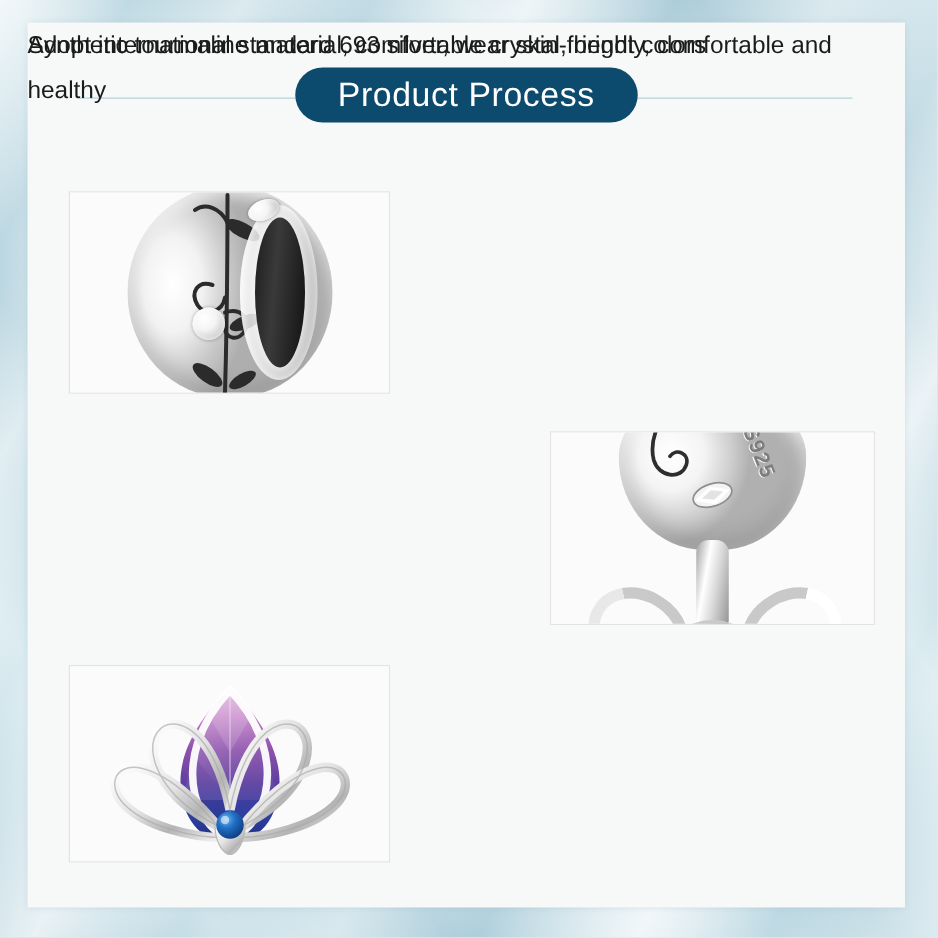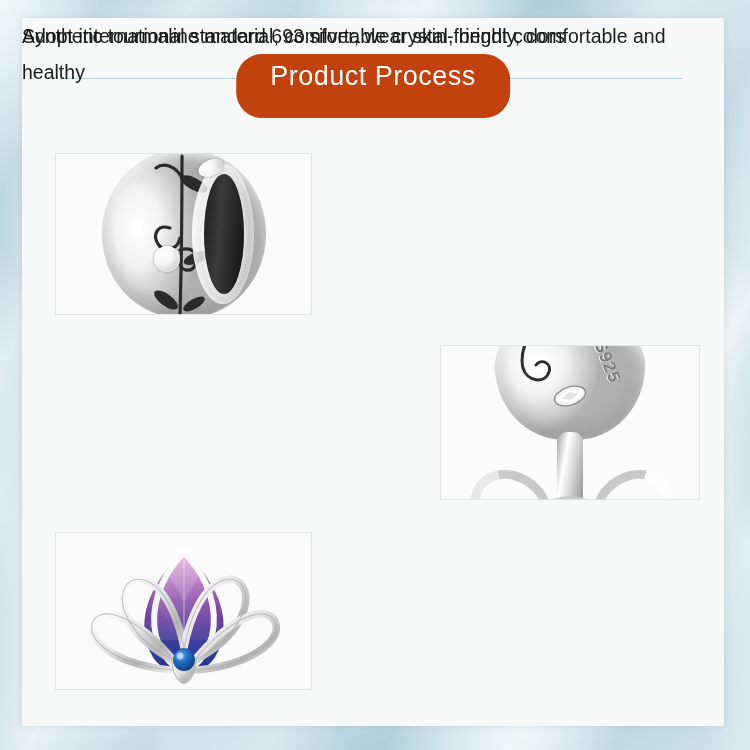--- a/index.html
+++ b/index.html
@@ -49,24 +49,24 @@
     top:24px;
     height:1px;
     background:#b7d2d8;
   }
   .rule.left  { left:42px;  width:180px; }
   .rule.right { right:42px; width:180px; }
   #title-pill {
     position:absolute;
     left:50%; top:0;
     transform:translateX(-50%);
-    background:#c2410c;
+    background:#0c4a6e;
     color:#ffffff;
     border-radius:26px;
-    padding:6px 34px 24px;
+    padding:6px 34px 4px;
     font-size:27px;
     letter-spacing:.5px;
     white-space:nowrap;
     line-height:1.25;
   }
 
   
   .frame {
     position:absolute;
     background:#ffffff;

